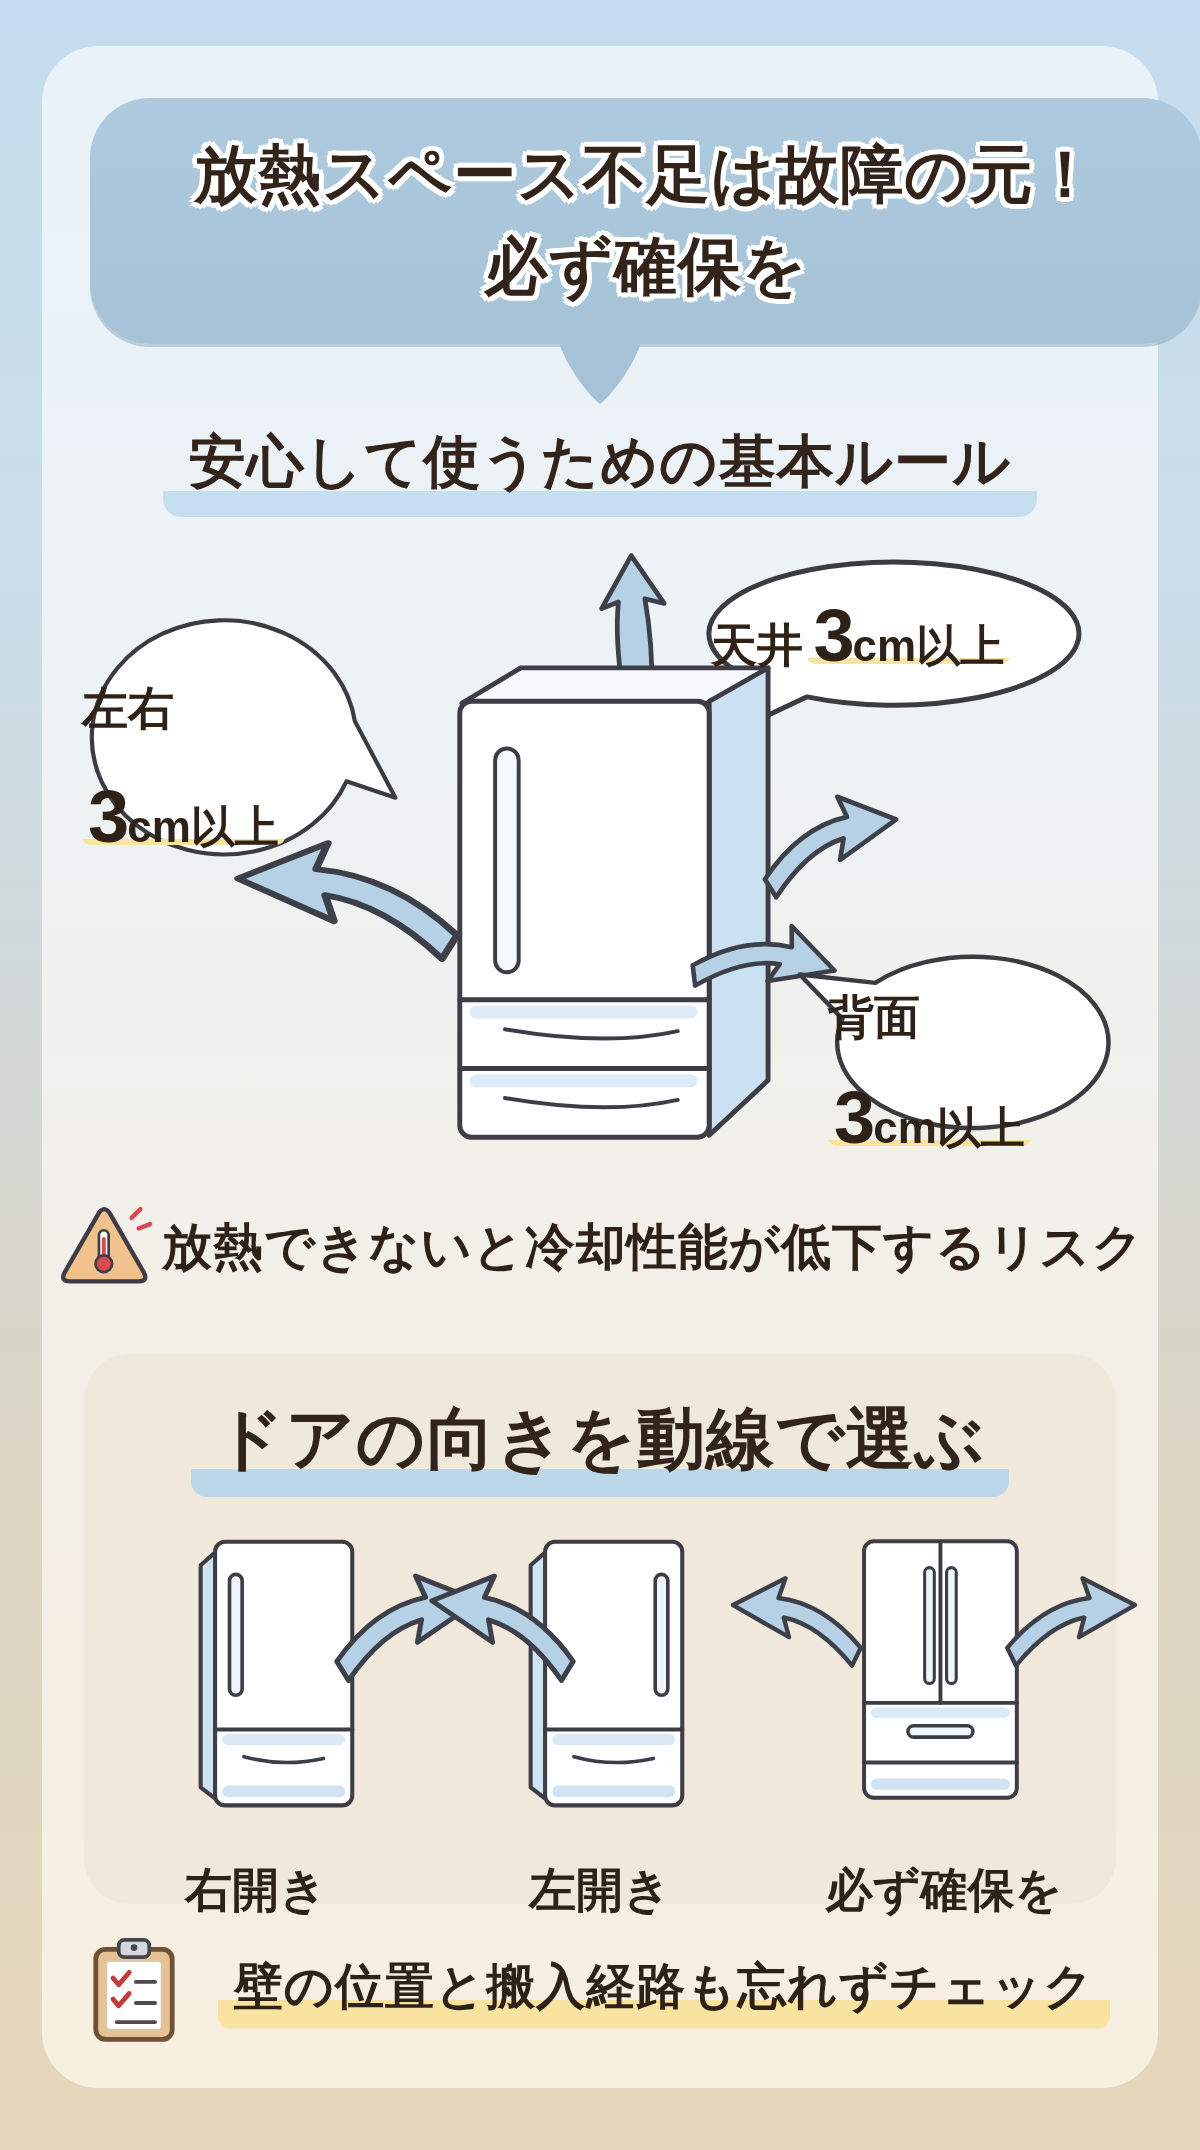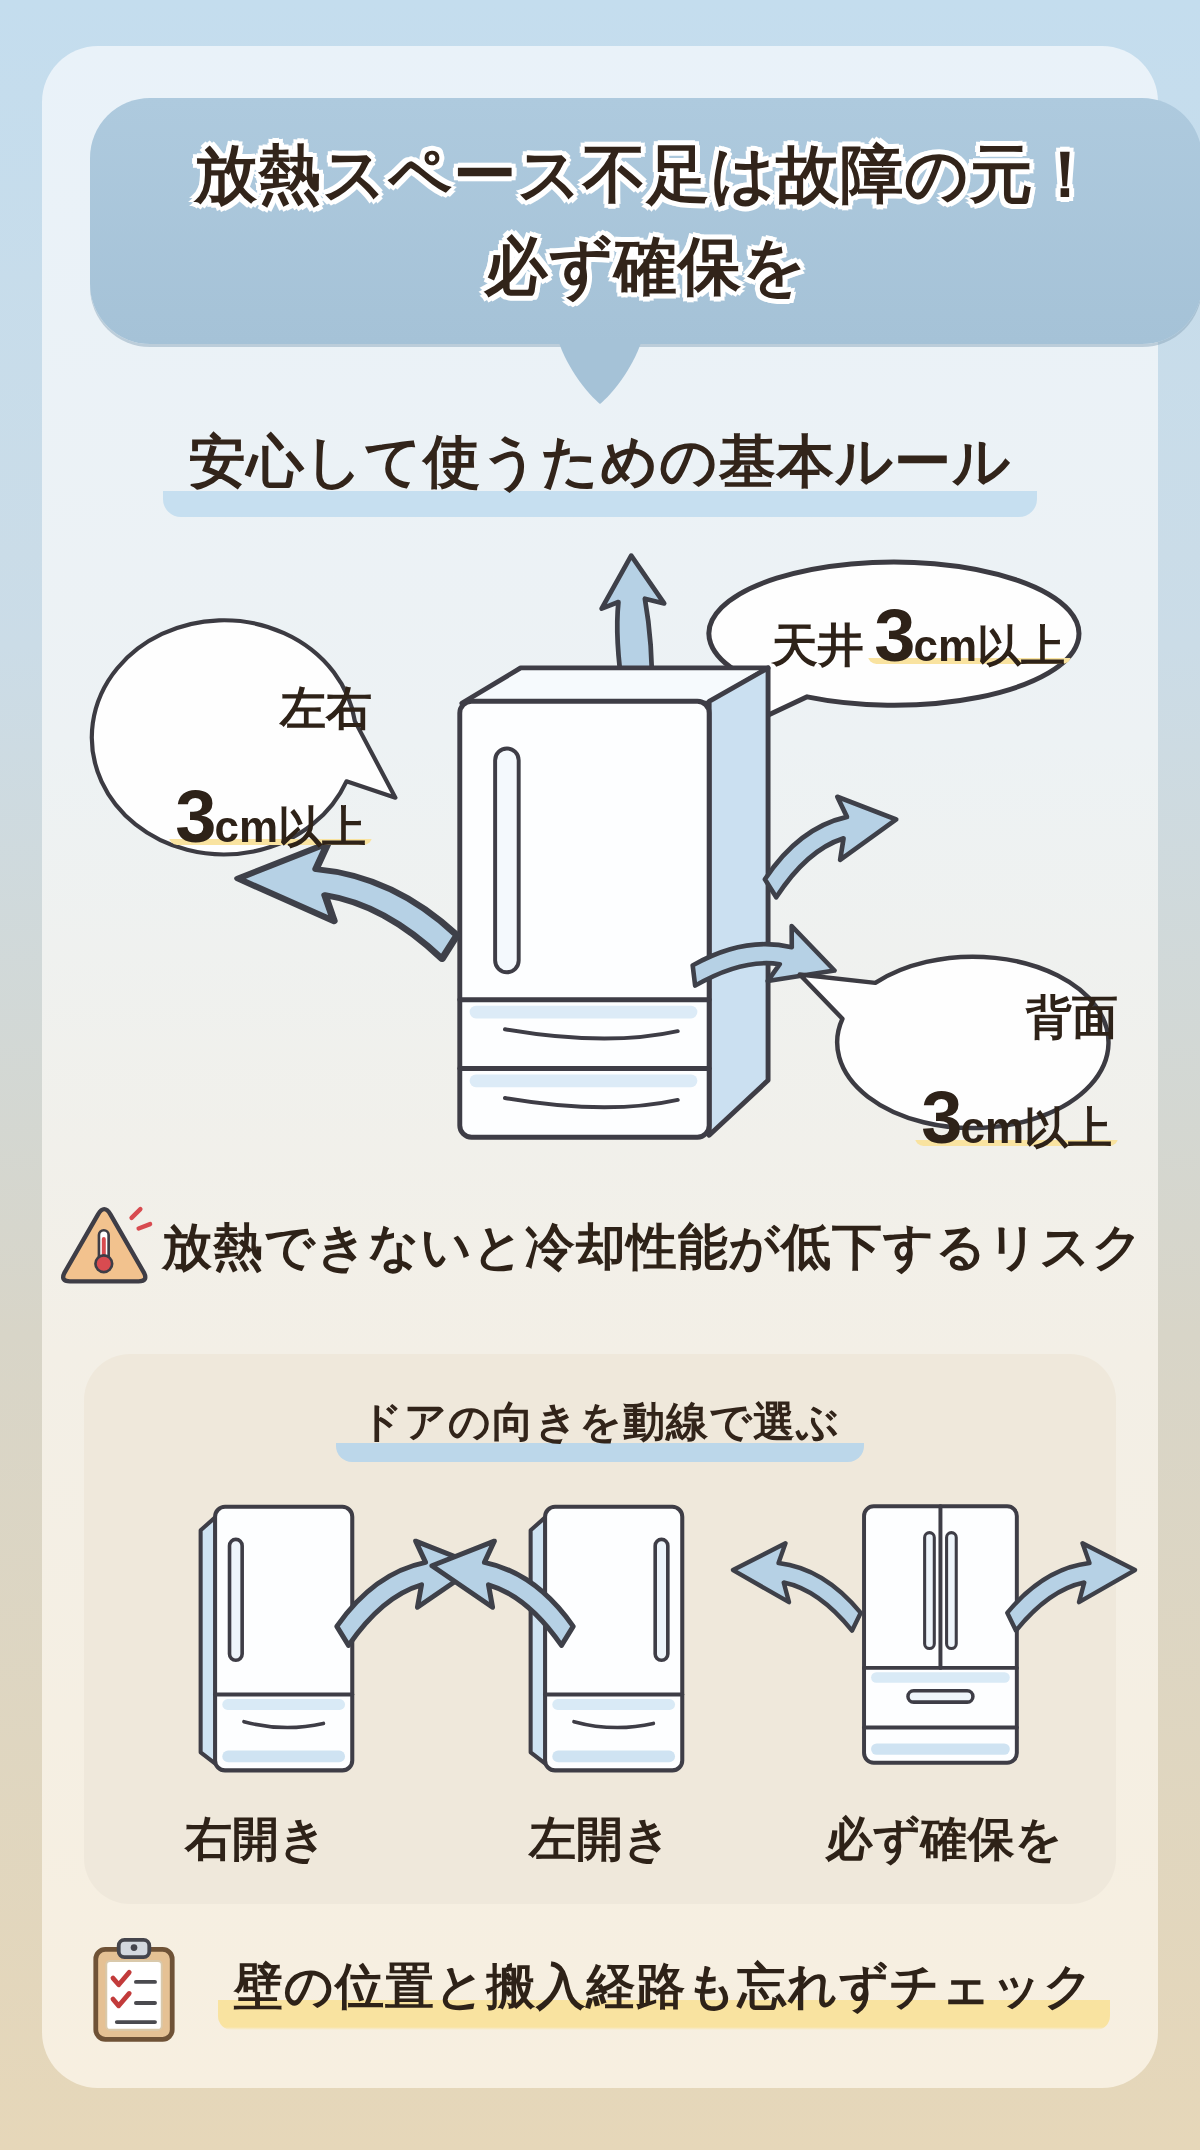--- a/index.html
+++ b/index.html
@@ -25,42 +25,42 @@
   .subtitle-inner{display:inline-block;font-size:57px;font-weight:800;color:#32241a;letter-spacing:1px;
      padding:6px 26px 16px;border-radius:18px;
      background:linear-gradient(180deg,rgba(0,0,0,0) 74%,#c6dff0 74%,#c6dff0 100%);}
 
   
   .diagram{position:absolute;left:0;top:500px;width:1116px;height:670px;}
   .diagram > *{position:absolute;}
   .ink{stroke:#3e3d46;stroke-linejoin:round;stroke-linecap:round;}
   .arrow path{fill:#b6d1e5;stroke:#3e4049;stroke-width:5;stroke-linejoin:round;}
   .bubble path{fill:#fefefe;stroke:#3c3b42;stroke-width:5;stroke-linejoin:round;}
-  .bubble-text{position:absolute;text-align:right;font-weight:800;color:#2e2218;z-index:3;}
+  .bubble-text{position:absolute;text-align:left;font-weight:800;color:#2e2218;z-index:3;}
   .b-label{font-size:46px;font-weight:800;}
   .b-value{font-size:74px;font-weight:800;letter-spacing:-2px;}
   .b-unit{font-size:44px;font-weight:800;}
   .hl{background:linear-gradient(180deg,rgba(0,0,0,0) 64%,#f9e3a0 64%,#f9e3a0 98%,rgba(249,227,160,0) 100%);
       border-radius:10px;padding:0 6px;}
 
   
   .warning-row{position:absolute;left:12px;top:1156px;width:100%;display:flex;align-items:center;
                gap:4px;}
   .warning-text{font-size:50px;font-weight:800;color:#2e2218;letter-spacing:1px;}
 
   
   .panel{position:absolute;left:42px;top:1308px;width:1032px;height:550px;border-radius:46px;
          background:#efe8db;}
   .panel-title-wrap{margin-top:36px;text-align:center;}
-  .panel-title{display:inline-block;font-size:42px;font-weight:800;color:#32241a;letter-spacing:1px;
+  .panel-title{display:inline-block;font-size:68px;font-weight:800;color:#32241a;letter-spacing:1px;
      padding:4px 24px 12px;border-radius:16px;
      background:linear-gradient(180deg,rgba(0,0,0,0) 74%,#bcd7ea 74%,#bcd7ea 100%);font-family:Liberation Mono, monospace;}
   .fridge-row{position:relative;height:312px;margin-top:22px;}
   .fridge-row > *{position:absolute;}
-  .door-labels{display:flex;margin-top:12px;font-family:Liberation Mono, monospace;}
+  .door-labels{display:flex;margin-top:28px;font-family:Liberation Mono, monospace;}
   .door-label{flex:1;text-align:center;font-size:47px;font-weight:800;color:#2e2218;}
 
   
   .footer-note{position:absolute;left:0;top:1892px;width:100%;display:flex;align-items:center;
                justify-content:center;gap:40px;}
   .footer-text{display:inline-block;font-size:49px;font-weight:800;color:#2e2218;letter-spacing:1px;
      padding:0 16px 10px;border-radius:14px;
      background:linear-gradient(180deg,rgba(0,0,0,0) 60%,#f9e3a0 60%,#f9e3a0 96%,rgba(249,227,160,0) 100%);}
 
   .rot-n3{transform:rotate(-3deg);}

